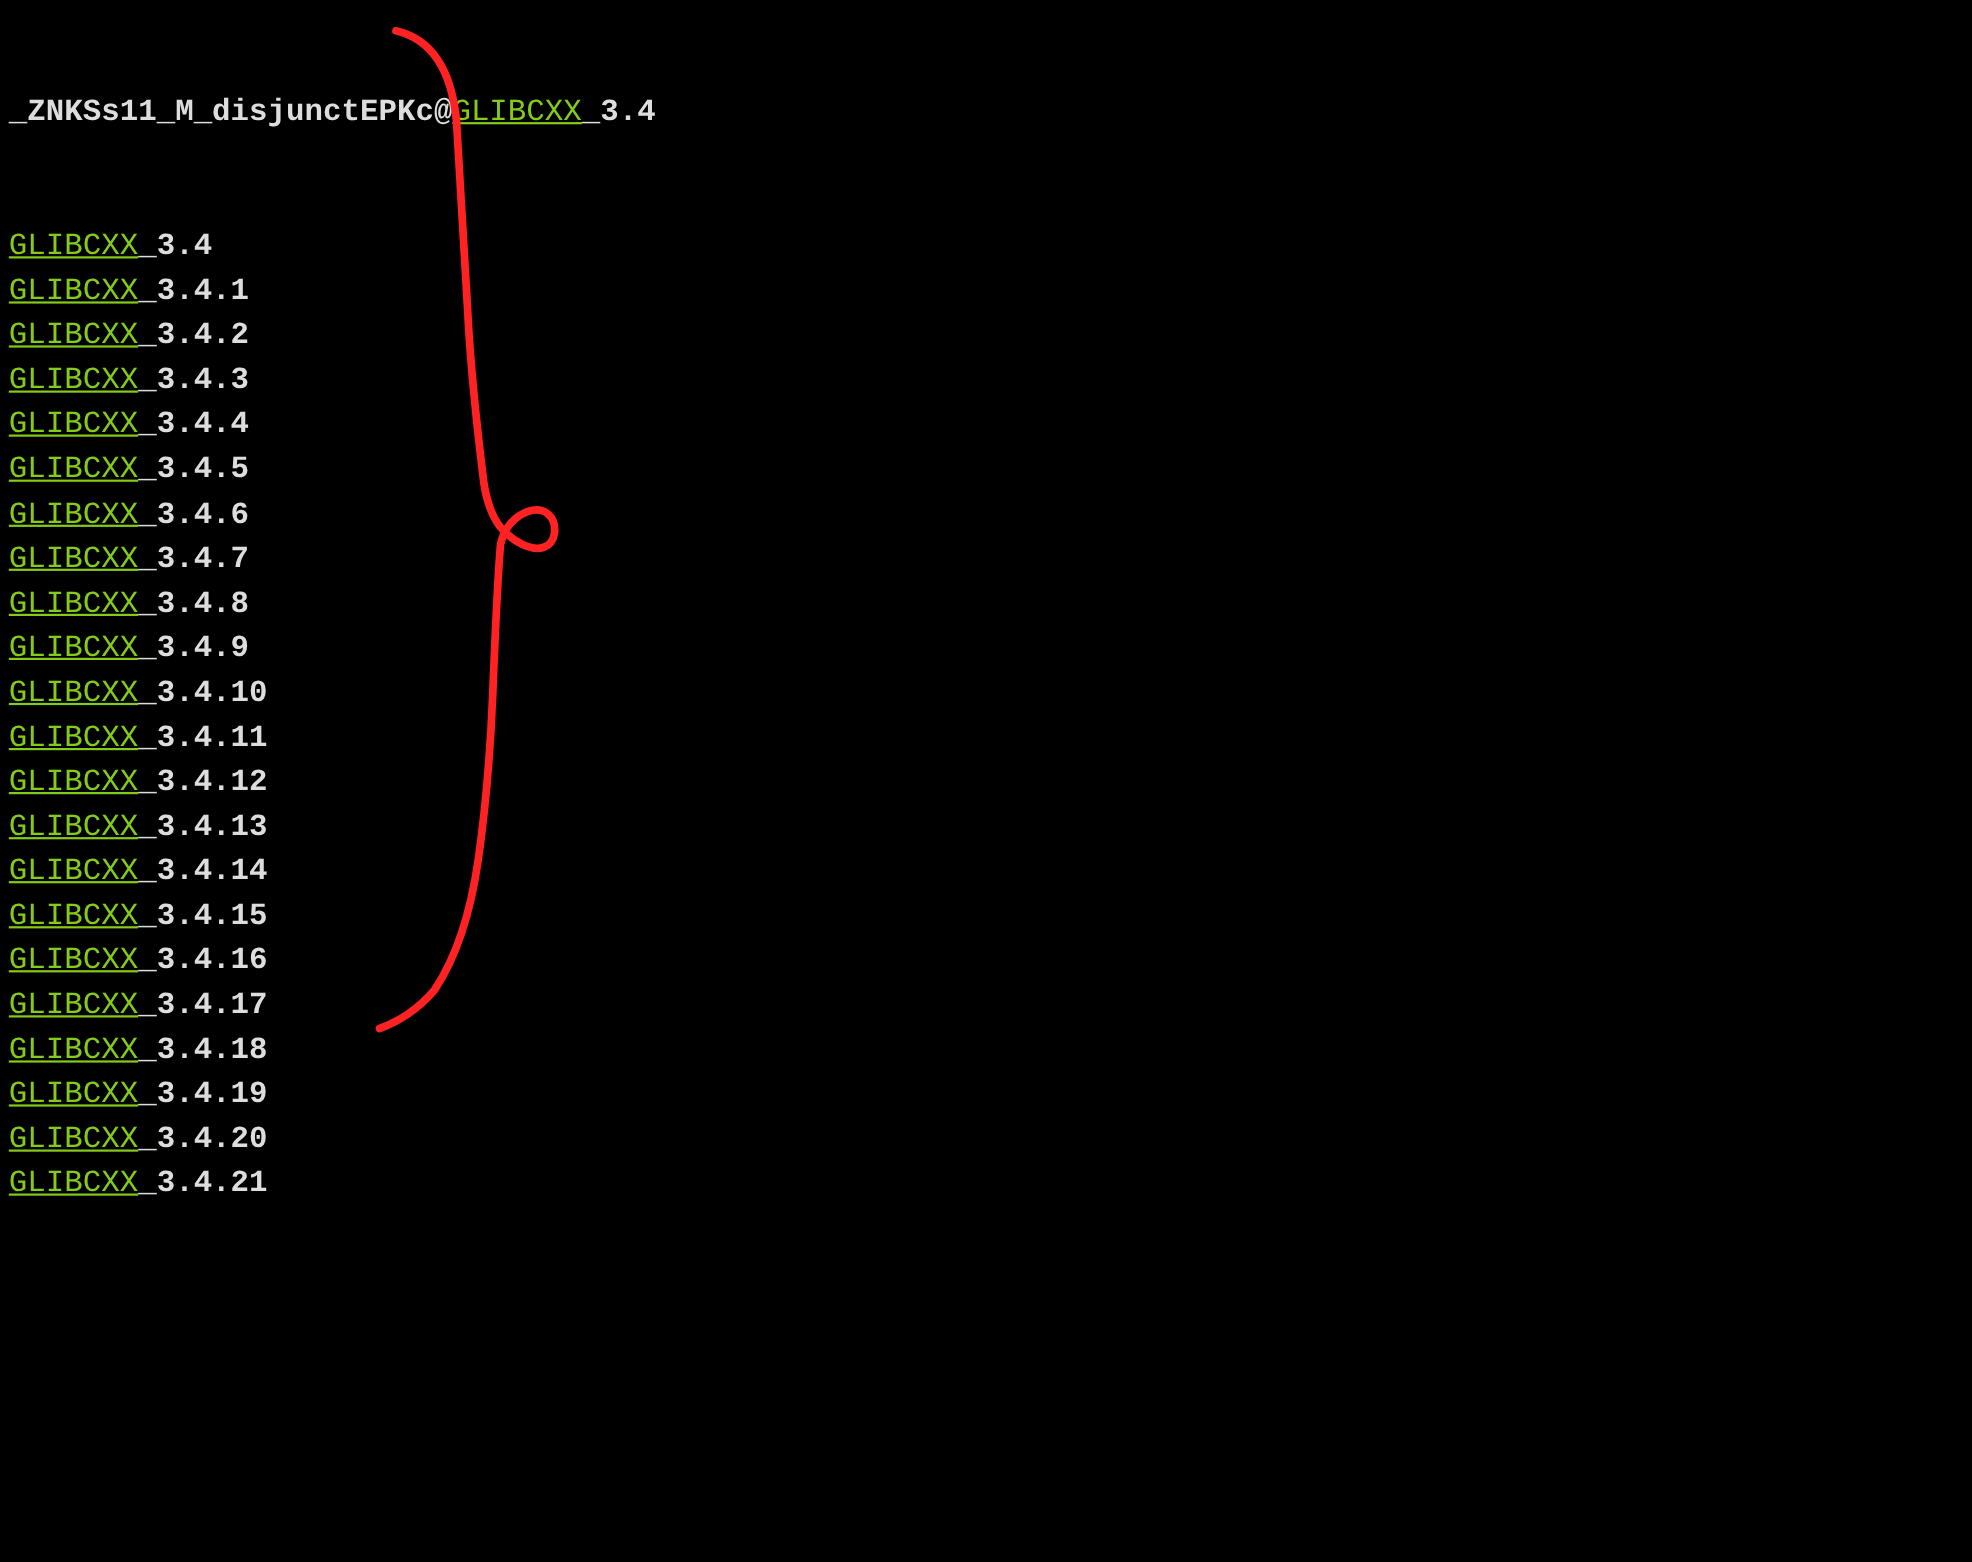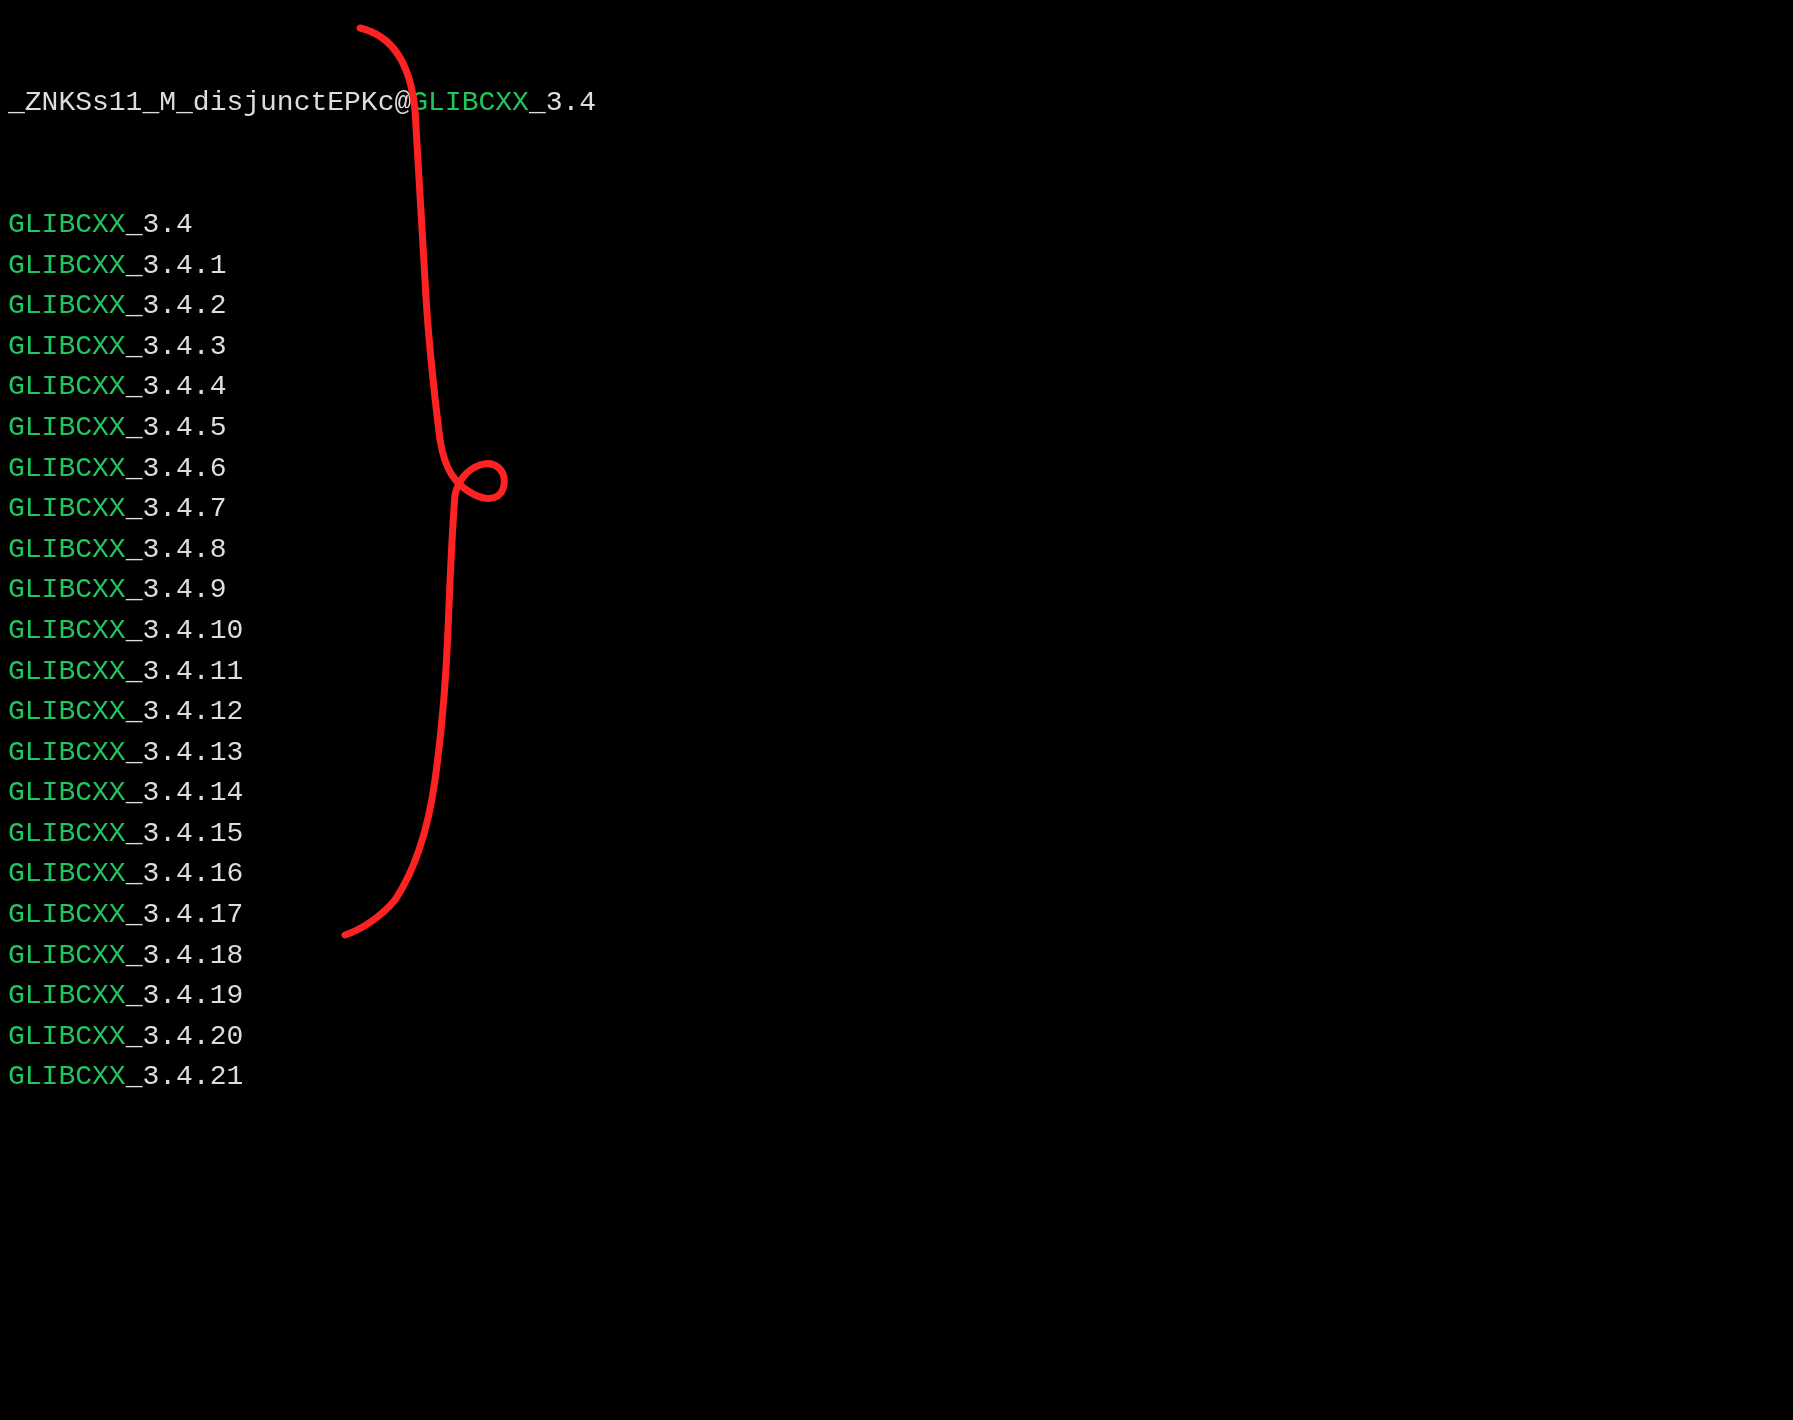--- a/index.html
+++ b/index.html
@@ -20,24 +20,26 @@
       position: relative;
     }
     .terminal {
       white-space: pre;
       padding: 2px 8px;
     }
     .line {
       display: block;
     }
     .red {
-      color: #22c55e;
+      color: #84cc16;
+      text-decoration: underline;
     }
     .white {
       color: #dddddd;
+      font-weight: bold;
     }
     .cursor {
       display: inline-block;
       background-color: #00ff00;
       width: 16px;
       height: 32px;
       vertical-align: text-bottom;
       margin-left: 2px;
     }
     .annotation {

